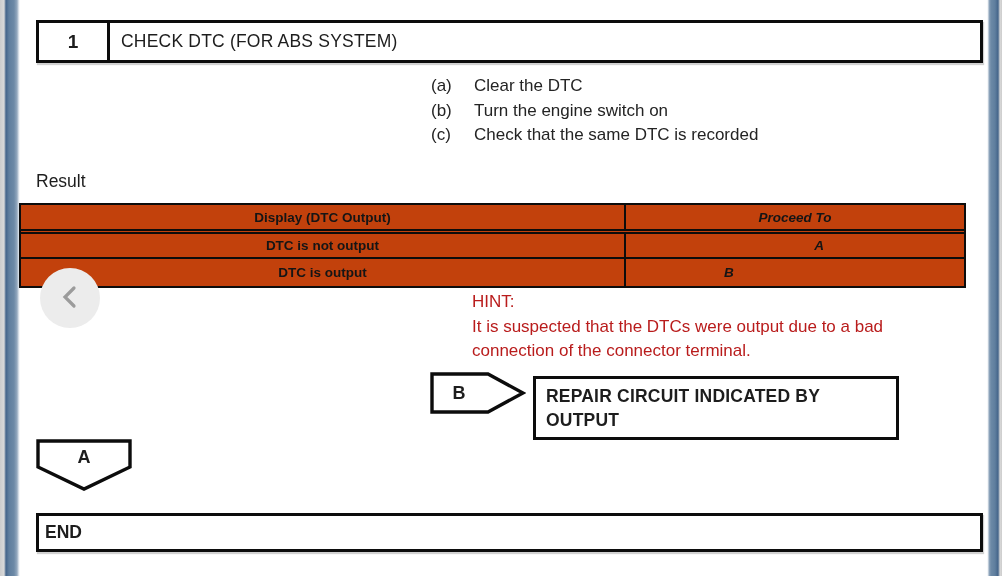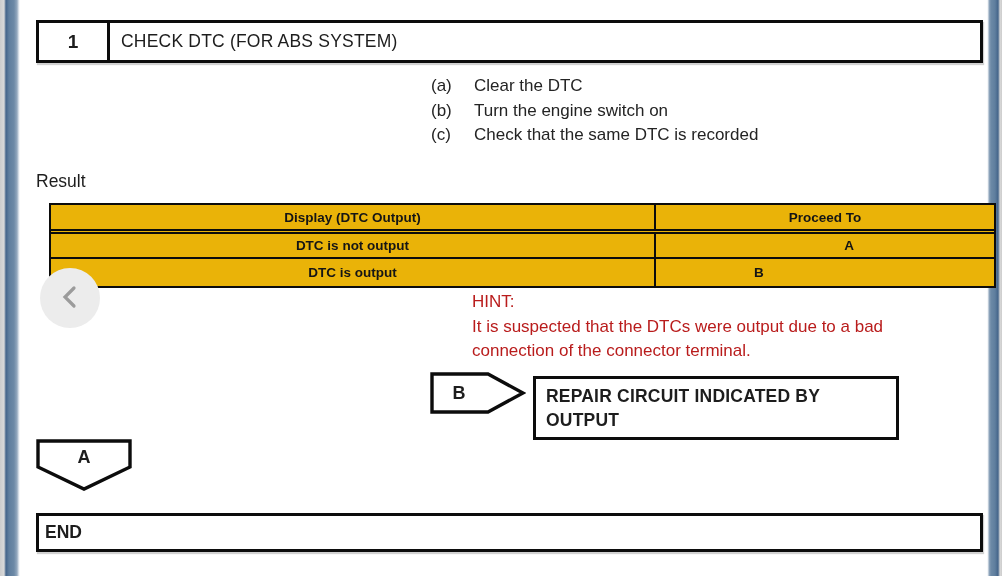--- a/index.html
+++ b/index.html
@@ -53,33 +53,33 @@
   .substep-label { width: 43px; }
 
   
   .result-heading {
     position: absolute; left: 36px; top: 171px;
     font-weight: normal; font-size: 17.5px;
   }
 
   
   .result-table {
-    position: absolute; left: 49px; top: 203px; width: 947px;
-    border: 2px solid #0c0c0c; box-sizing: border-box; background: #eab308;
+    position: absolute; left: 19px; top: 203px; width: 947px;
+    border: 2px solid #0c0c0c; box-sizing: border-box; background: #c2410c;
     font-weight: bold; font-size: 13.5px; color: #151515;
   }
   .tr { display: flex; }
   .row-head { height: 24px; border-bottom: 5px double #0c0c0c; }
   .row-1   { height: 23px; border-bottom: 2px solid #0c0c0c; gap: 48px; }
   .row-2   { height: 27px; }
   .cell-l {
     width: 605px; border-right: 2px solid #0c0c0c; box-sizing: border-box;
     display: flex; align-items: center; justify-content: center;
   }
-  .cell-r { flex: 1; display: flex; align-items: center; justify-content: center; }
+  .cell-r { flex: 1; display: flex; align-items: center; justify-content: center; font-style: italic; }
   .cell-r.left-pad { justify-content: flex-start; padding-left: 98px; }
 
   
   .nav-prev {
     position: absolute; left: 40px; top: 268px; width: 60px; height: 60px;
     border-radius: 50%; background: #ececec; border: none; z-index: 5;
     display: flex; align-items: center; justify-content: center; cursor: pointer;
     padding: 0;
   }
 

